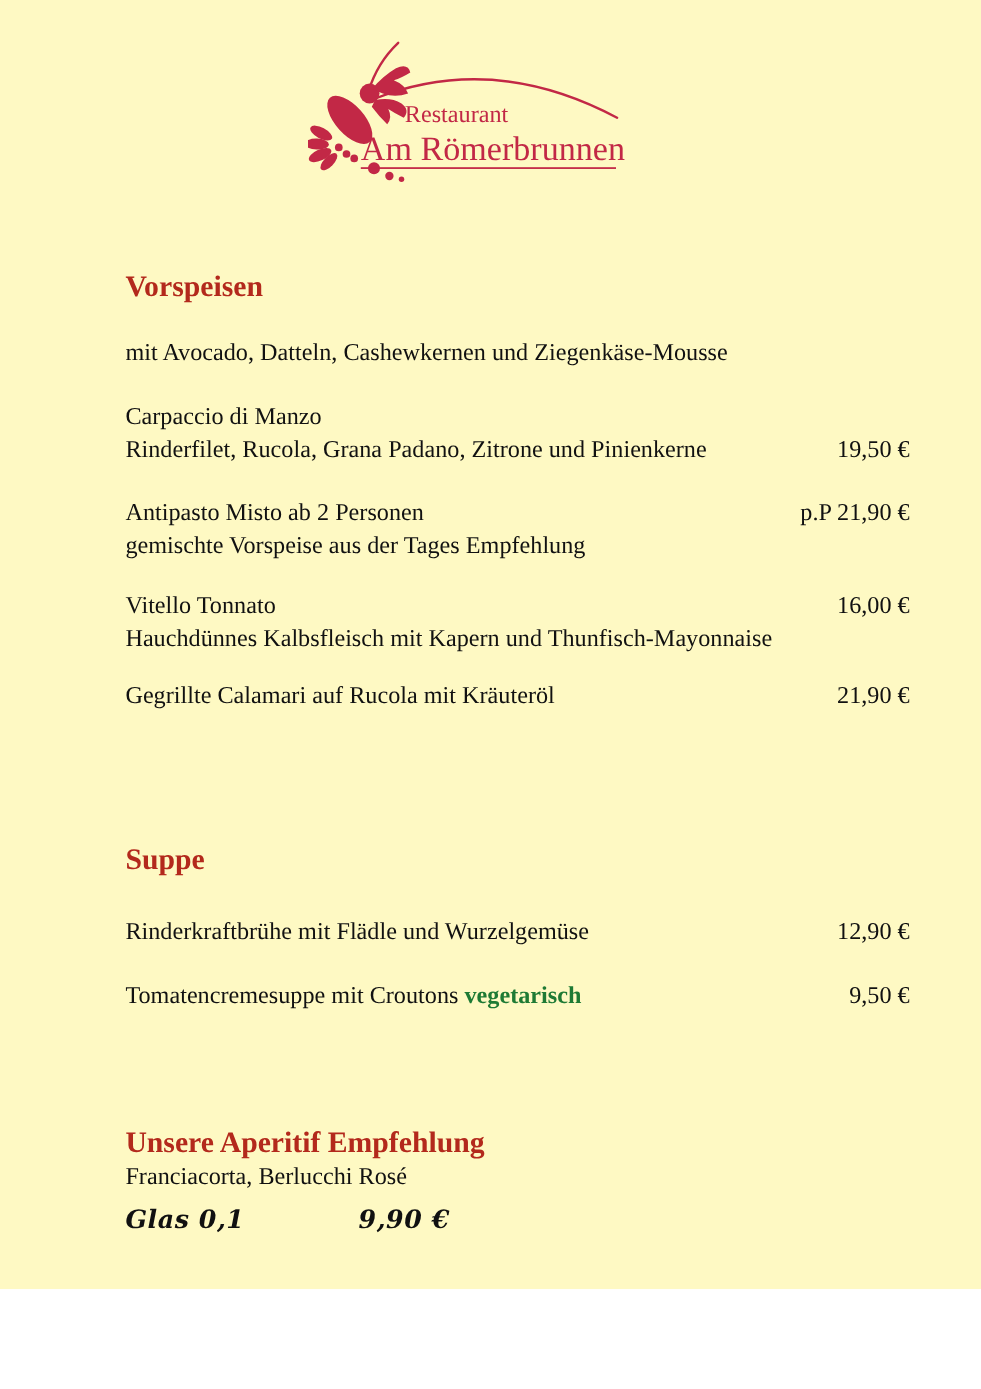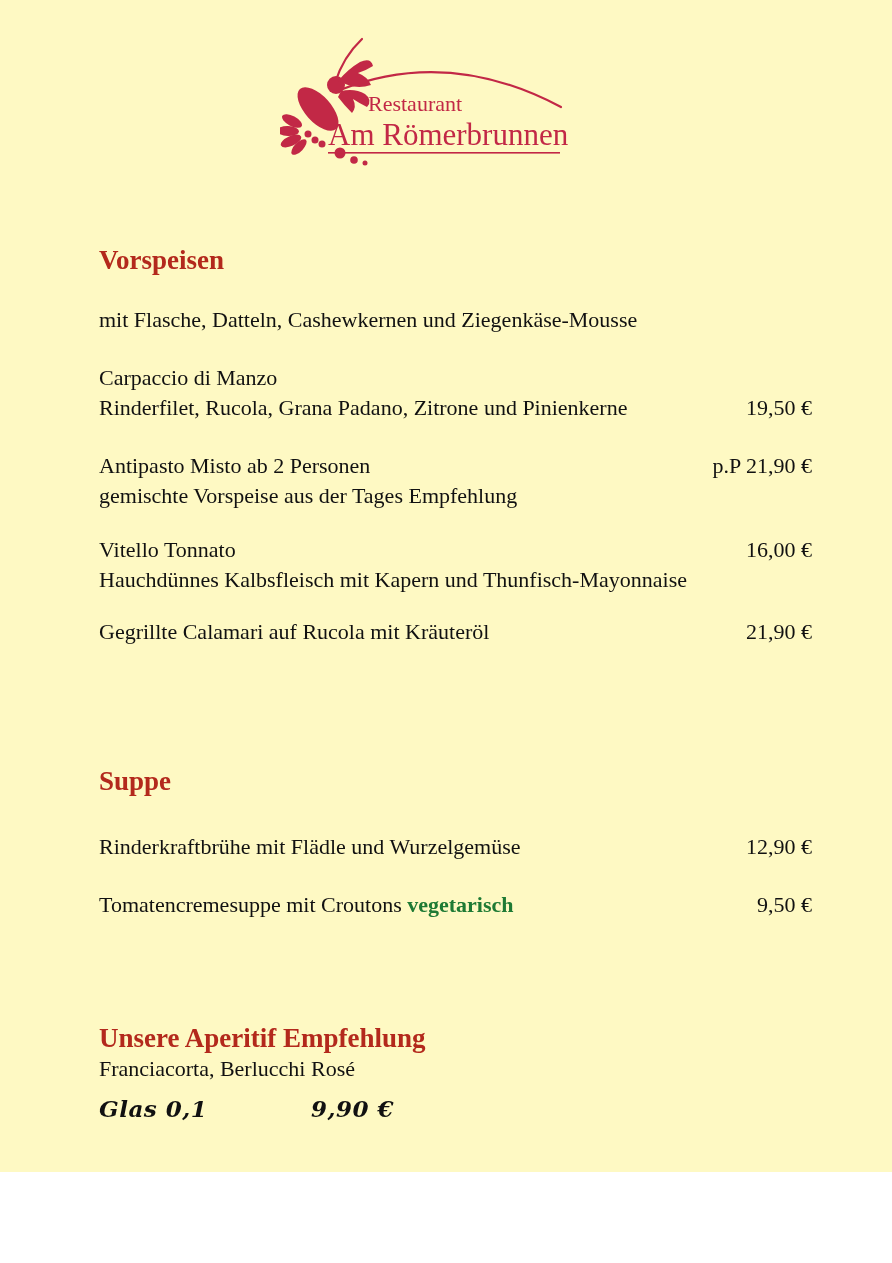--- a/index.html
+++ b/index.html
@@ -8,21 +8,21 @@
     position:relative;
     width:892px; height:1172px;
     background:#fef9c3;
     font-family:"Liberation Serif", serif;
     color:#111111;
     overflow:hidden;
   }
   
   .logo { position:absolute; left:280px; top:33px; width:290px; height:138px; }
   
-  .section { position:absolute; left:99px; width:713px; }
+  .section { position:absolute; left:114px; width:713px; }
   .sec-vorspeisen { top:242px; }
   .sec-suppe      { top:763px; }
   .sec-aperitif   { top:1022px; }
   h2.heading {
     font-size:27px; line-height:36px; font-weight:bold;
     color:#b3291c; margin:0 0 27px 0;
   }
   .sec-suppe h2.heading { margin-bottom:33px; }
   .sec-aperitif h2.heading { line-height:32px; margin-bottom:0; }
   .item { margin-bottom:28px; }
@@ -81,21 +81,21 @@
       <text x="48" y="112" font-family="Liberation Serif, serif" font-size="31" fill="#c22846">Am Römerbrunnen</text>
       <rect x="48" y="119" width="232" height="1.6" fill="#c22846"></rect>
     </svg>
   </div>
 
   <div class="section sec-vorspeisen">
     <h2 class="heading">Vorspeisen</h2>
 
     <div class="item">
       <div class="row">
-        <span class="line">mit Flasche, Datteln, Cashewkernen und Ziegenkäse-Mousse</span>
+        <span class="line">mit Avocado, Datteln, Cashewkernen und Ziegenkäse-Mousse</span>
       </div>
     </div>
 
     <div class="item">
       <div class="row">
         <span class="line">Carpaccio di Manzo</span>
       </div>
       <div class="row">
         <span class="line">Rinderfilet, Rucola, Grana Padano, Zitrone und Pinienkerne</span>
         <span class="price">19,50 €</span>

